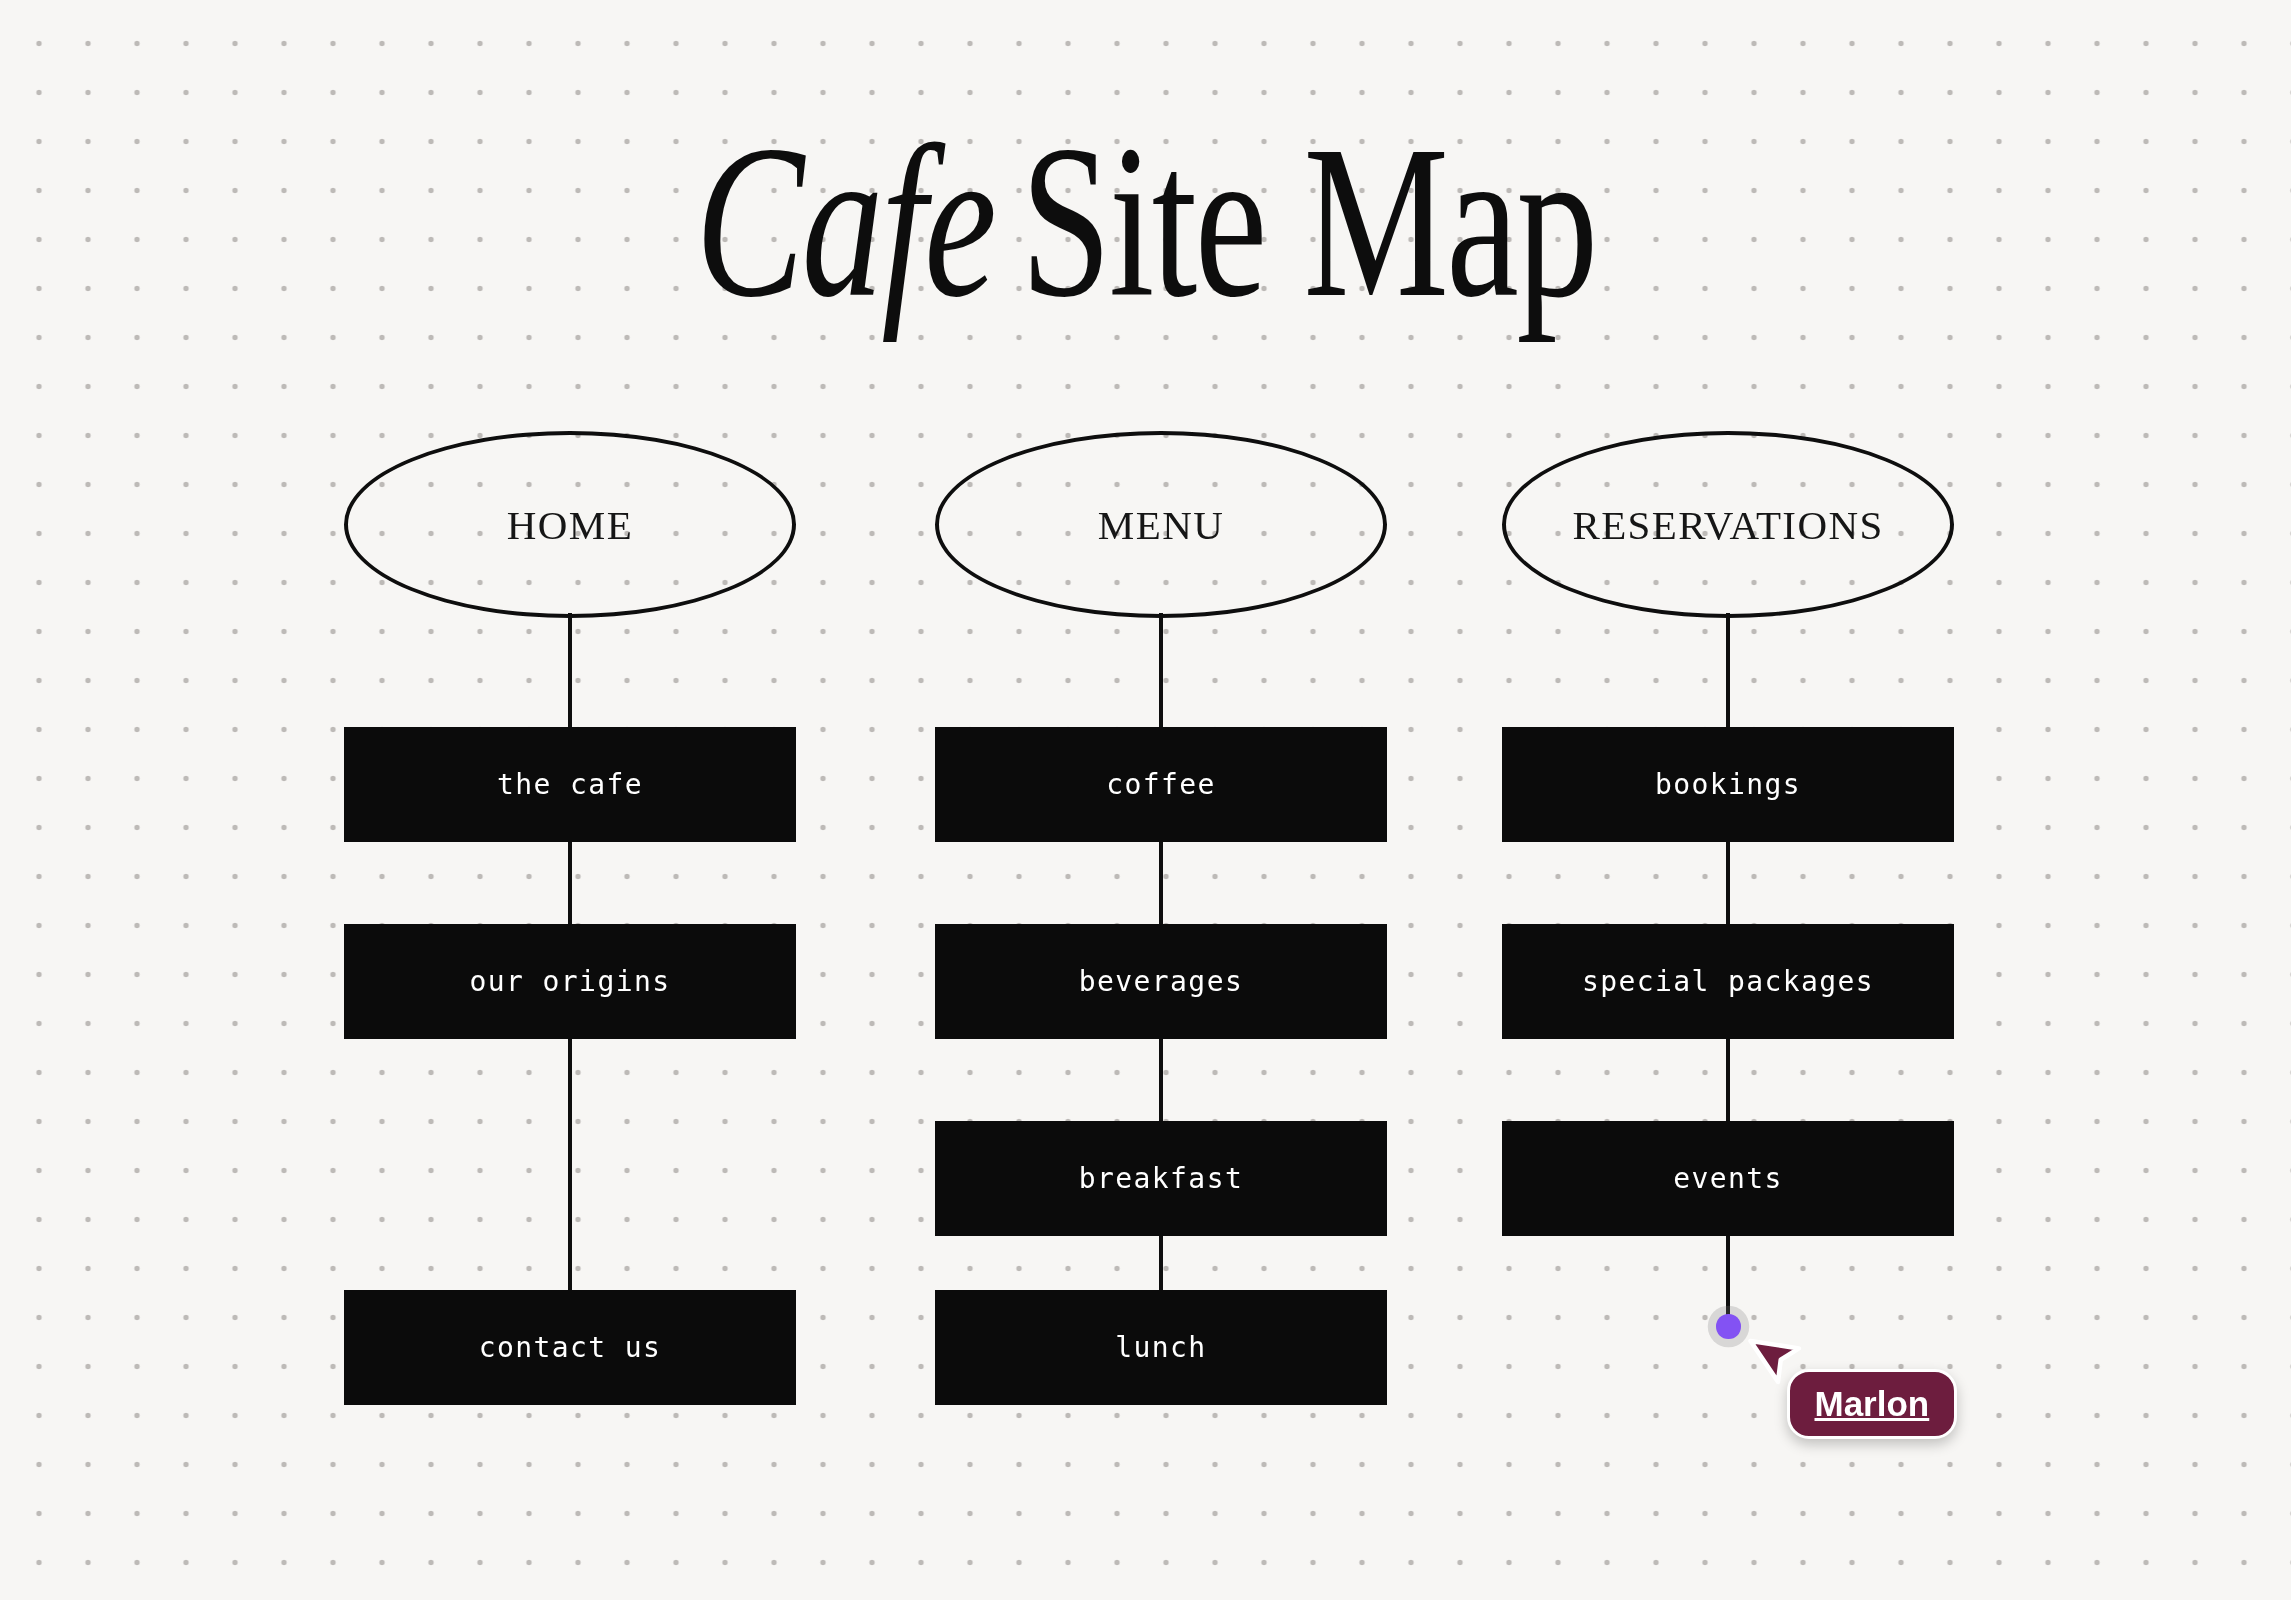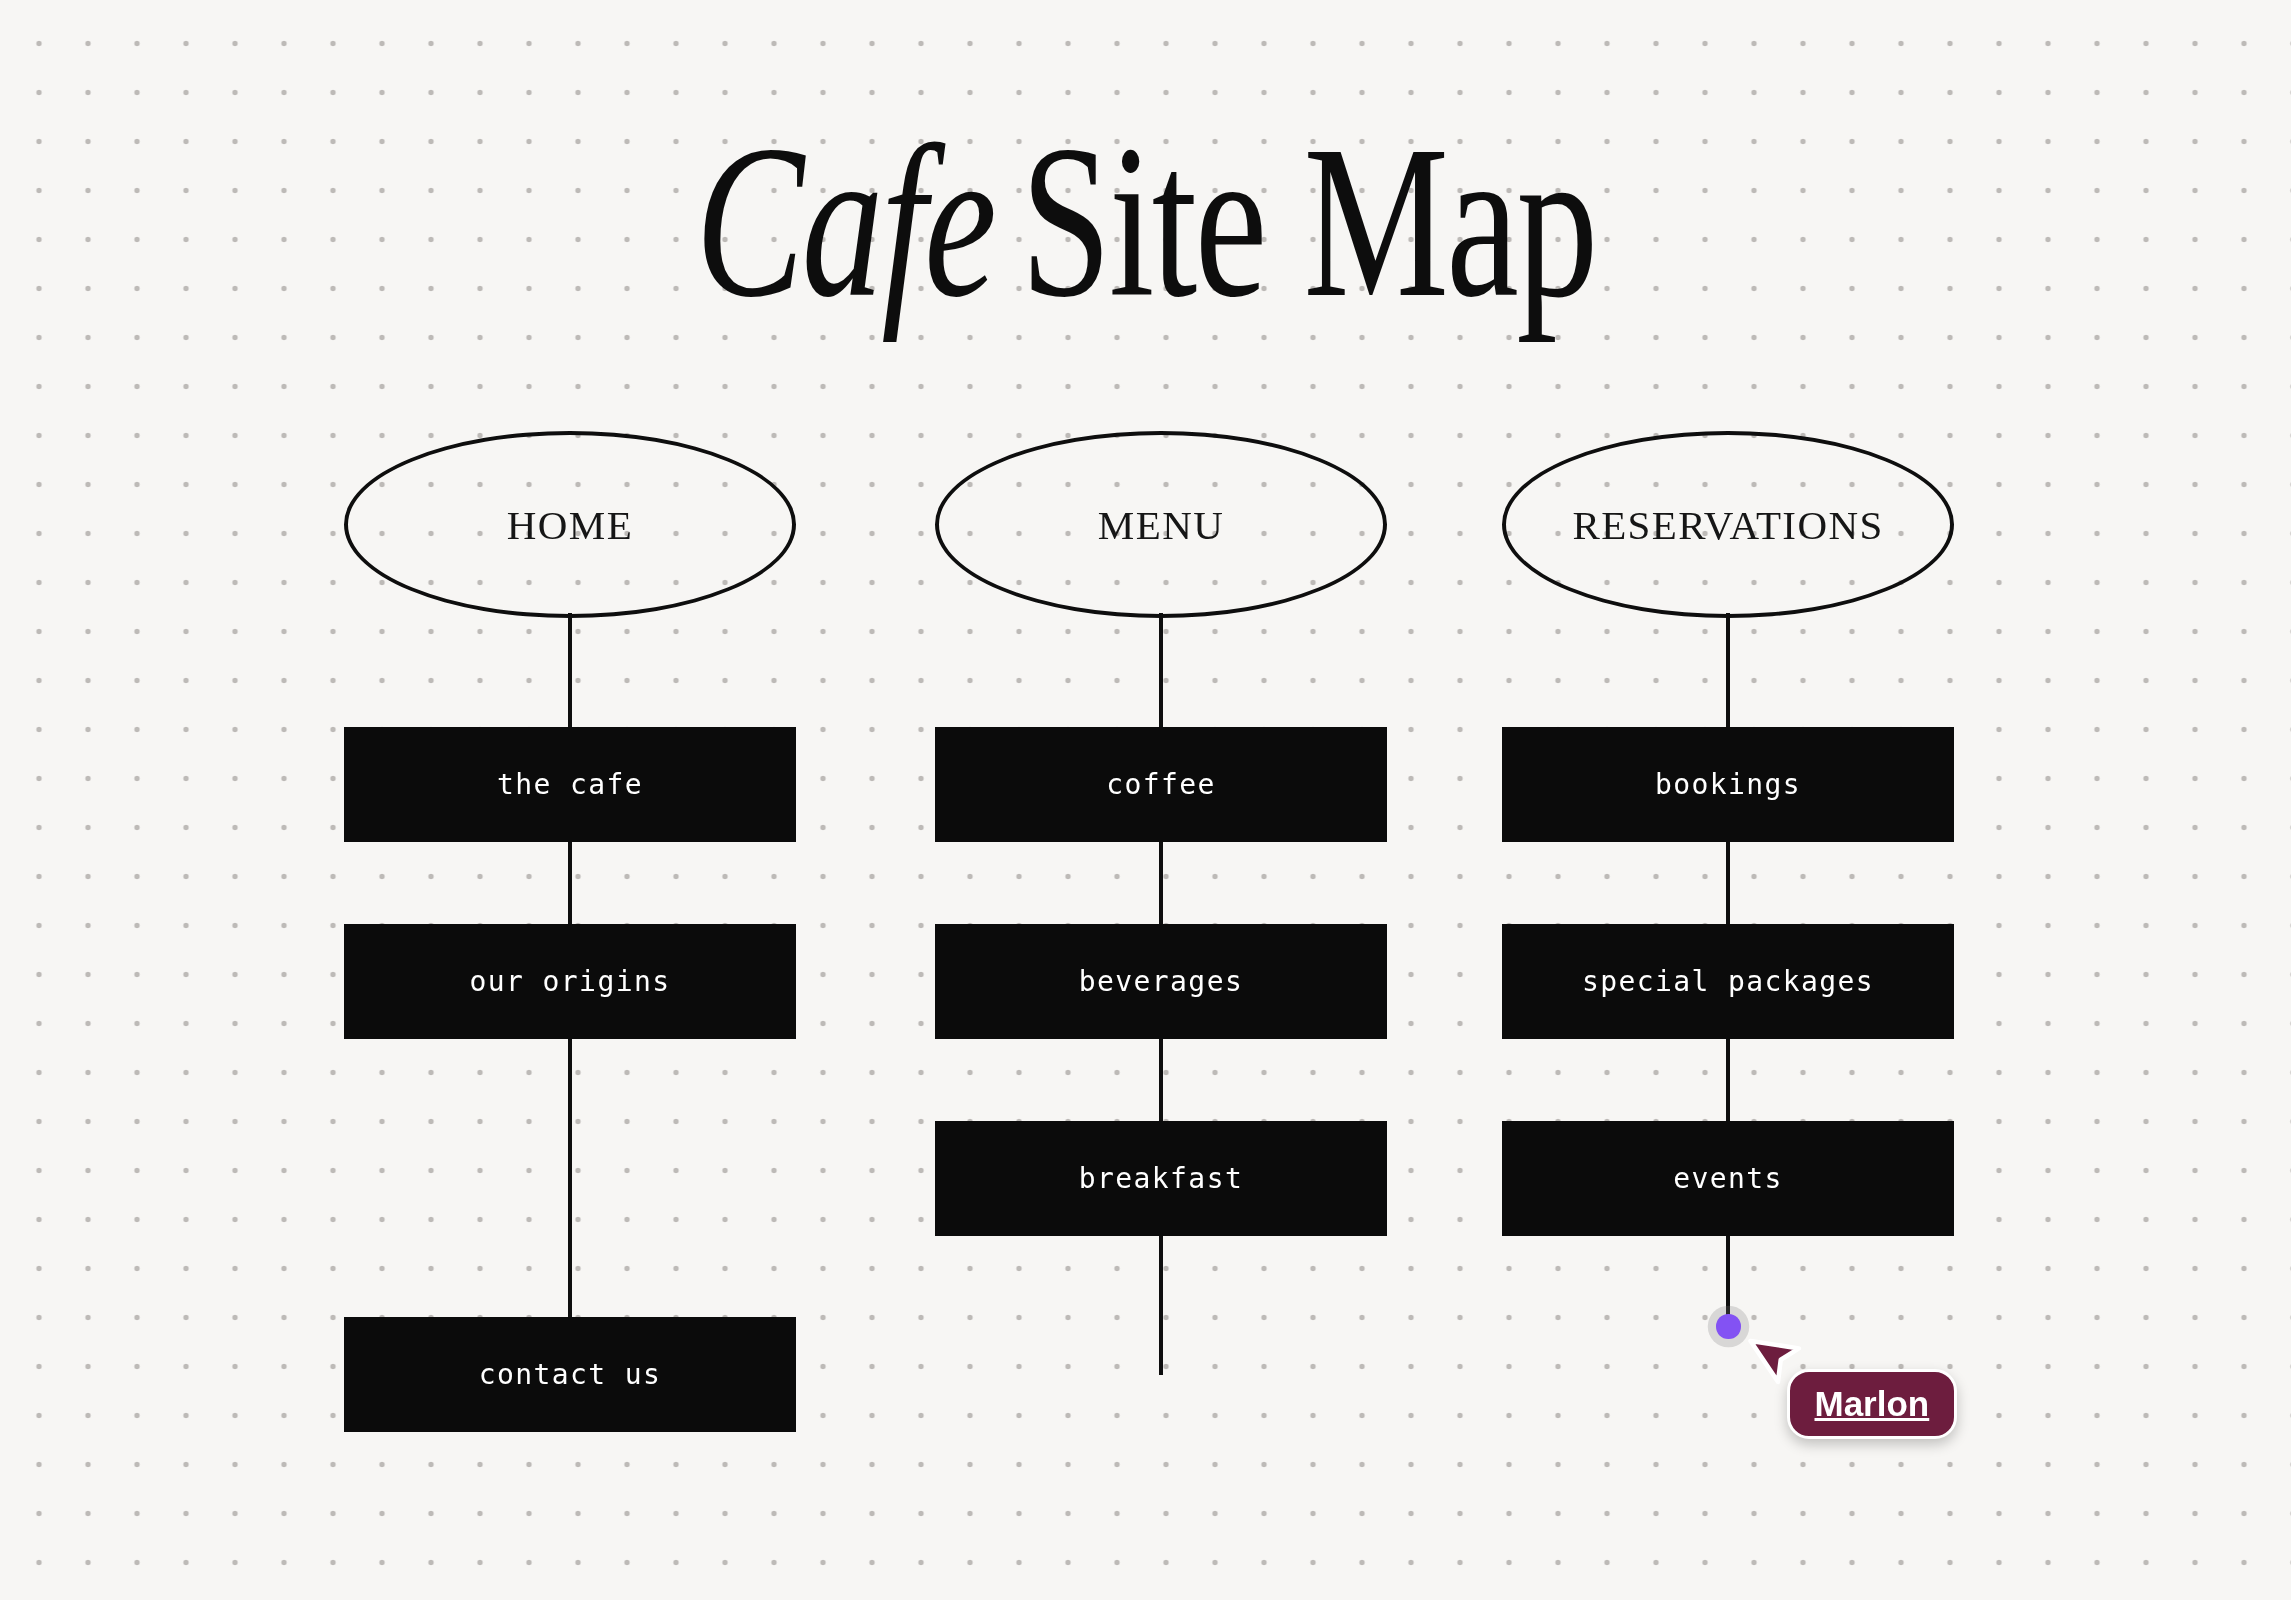--- a/index.html
+++ b/index.html
@@ -61,21 +61,21 @@
   }
   .vline-long{ height:762px; }   
   .vline-drag{ height:713px; }   
 
   .node{
     position:absolute; left:0; width:452px; height:115px;
     background:#0b0b0b;
     display:flex; align-items:center; justify-content:center;
     z-index:3;
   }
-  .r1{ top:296px; } .r2{ top:493px; } .r3{ top:690px; } .r4{ top:886px;text-align:center; }
+  .r1{ top:296px; } .r2{ top:493px; } .r3{ top:690px; } .r4{ top:859px;text-align:center; }
   .node-label{
     font-family:"DejaVu Sans Mono", monospace;
     font-size:28px;
     letter-spacing:1.4px;
     color:#ffffff;
     white-space:nowrap;
   }
 
   
   .endpoint-handle{
@@ -138,20 +138,23 @@
     </div>
     <div class="node r1">
       <span class="node-label">coffee</span>
     </div>
     <div class="node r2">
       <span class="node-label">beverages</span>
     </div>
     <div class="node r3">
       <span class="node-label">breakfast</span>
     </div>
+    <div class="node r4">
+      <span class="node-label">lunch</span>
+    </div>
   </div>
 
   <div class="col col-res">
     <div class="vline vline-drag"></div>
     <div class="ellipse">
       <span class="ellipse-label">RESERVATIONS</span>
     </div>
     <div class="node r1">
       <span class="node-label">bookings</span>
     </div>

